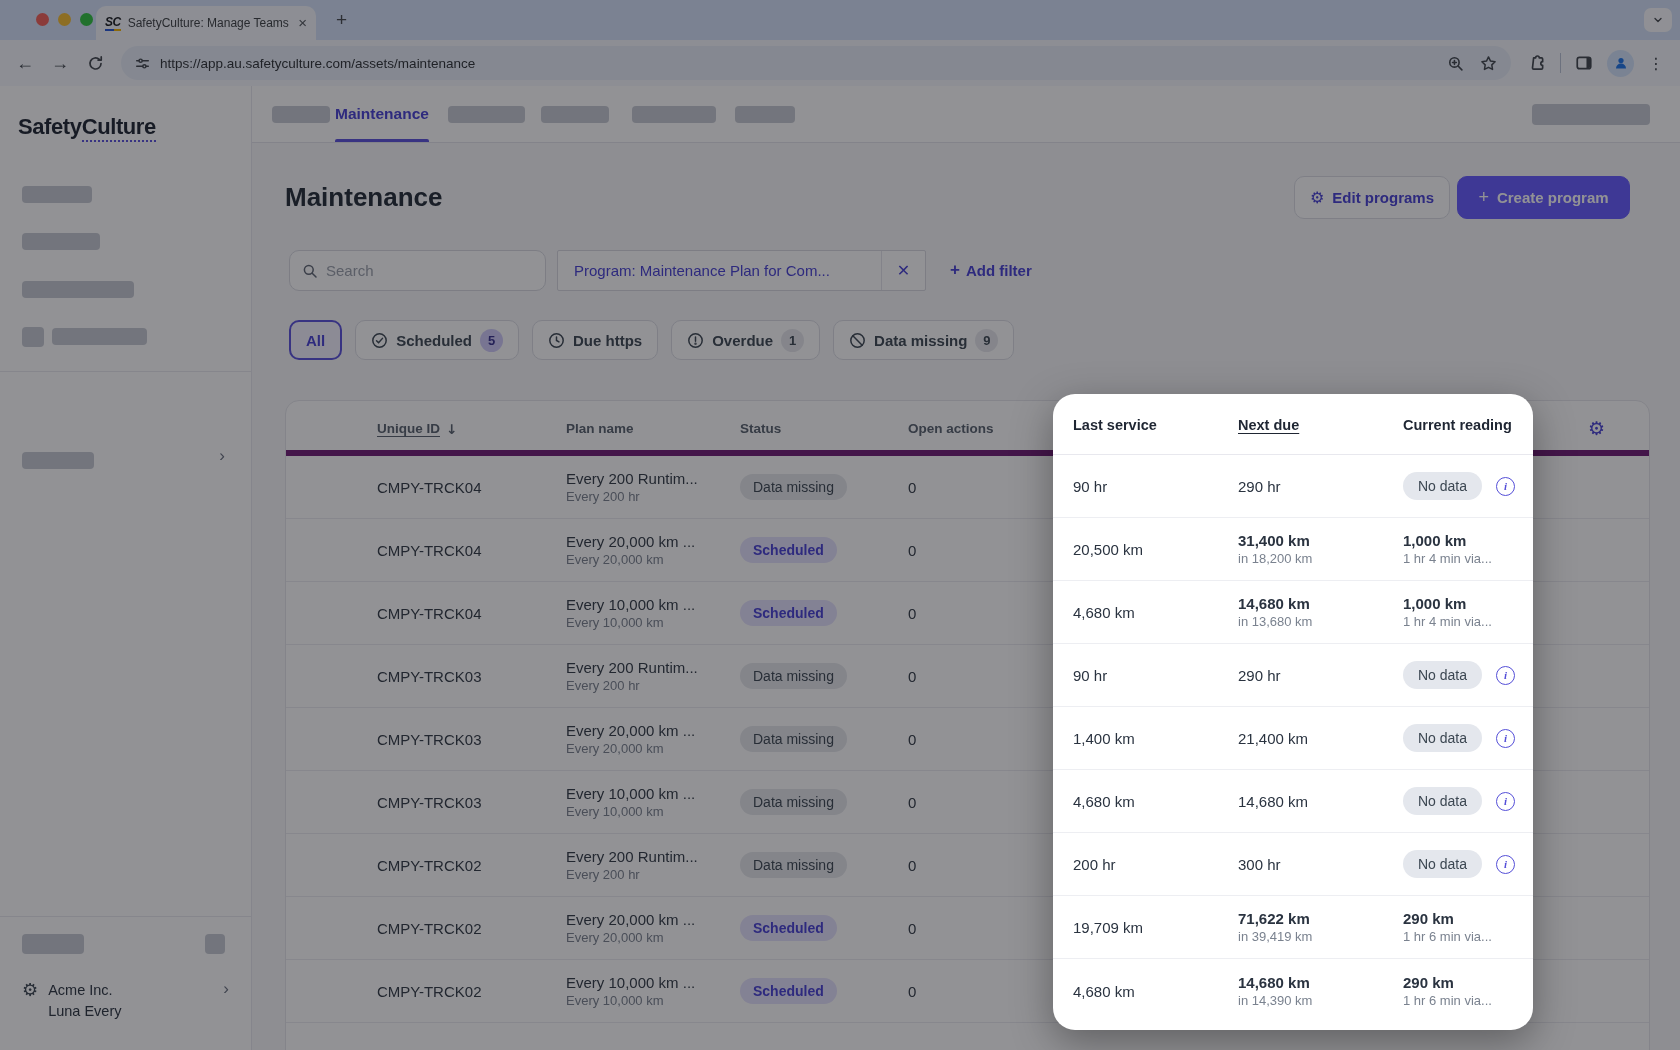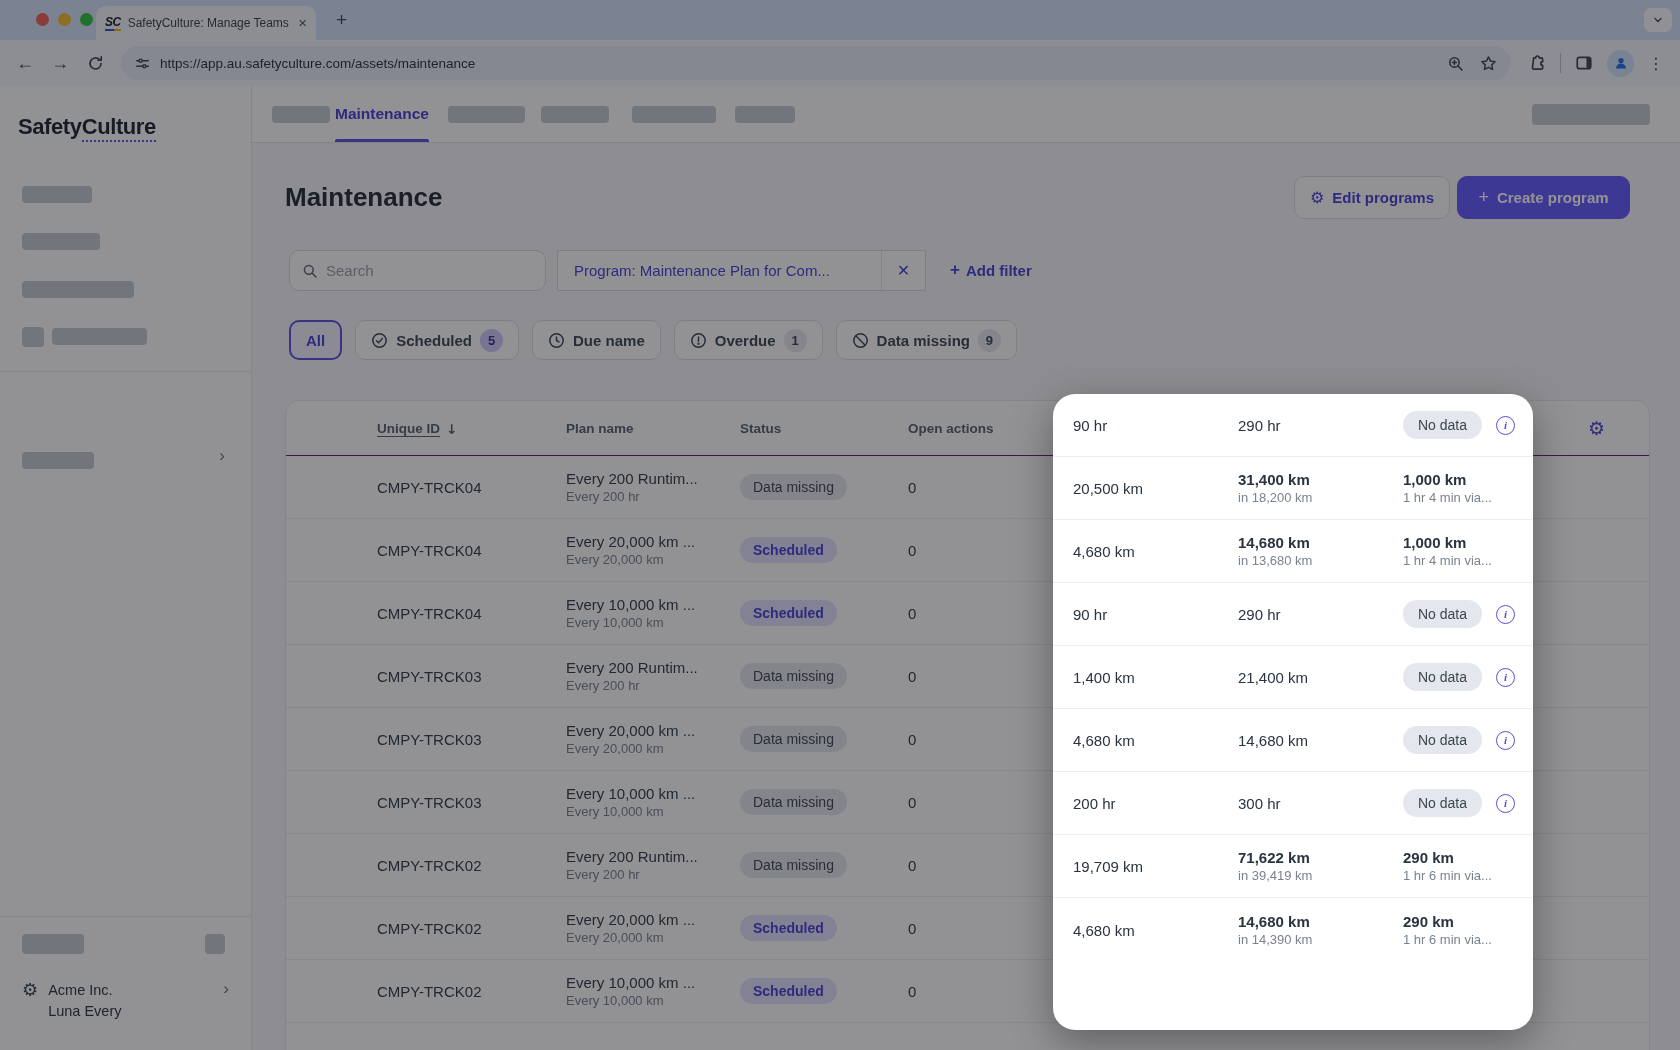--- a/index.html
+++ b/index.html
@@ -82,21 +82,21 @@
          align-items:center; gap:8px; padding:0 15px; font-size:15px; font-weight:600; color:#3c4752; }
   .pill.selected{ border:2px solid #5a50dc; color:#4740d4; background:#f4f2ff; font-weight:700; padding:0 15px; }
   .pill-badge{ min-width:23px; height:23px; border-radius:12px; background:#e7e8ed; color:#3c4752;
                font-size:13px; font-weight:700; display:flex; align-items:center; justify-content:center; padding:0 7px; }
   .pill-badge.purple{ background:#cfcaf9; color:#37308f; }
   .pill-badge:empty{ display:none; }
 
   
   .card{ position:absolute; left:33px; right:30px; top:314px; bottom:-12px; background:#fff;
          border:1px solid #e5e5ea; border-radius:14px 14px 0 0; overflow:hidden; }
-  .thead{ height:55px; border-bottom:1px solid #701a75; position:relative; }
+  .thead{ height:55px; border-bottom:6px solid #701a75; position:relative; }
   .hcell{ position:absolute; top:0; height:55px; display:flex; align-items:center; gap:6px;
           font-size:13.5px; font-weight:700; color:#57616d; }
   .h-uid{ left:91px; } .h-uid .lbl{ text-decoration:underline; text-underline-offset:3px; }
   .h-plan{ left:280px; } .h-status{ left:454px; } .h-actions{ left:622px; }
   .h-gear{ position:absolute; right:44px; top:18px; color:#4740d4; font-size:19px; line-height:19px; }
   .trow{ height:63px; border-bottom:1px solid #ebebf0; position:relative; }
   .tcell{ position:absolute; top:50%; transform:translateY(-50%); }
   .c-thumb{ left:25px; }
   .thumb{ width:38px; height:38px; border-radius:50%;
           background:radial-gradient(circle at 32% 28%, #596070 0%, #33373f 45%, #1f2228 100%);
@@ -301,21 +301,21 @@
           <span>Scheduled</span>
           <span class="pill-badge purple">5</span>
         </div>
         <div class="pill">
           <span>
             <svg class="ic" width="17" height="17" viewBox="0 0 16 16" fill="none" stroke="#3c4752" stroke-width="1.4" stroke-linecap="round">
                 <circle cx="8" cy="8" r="6.3"></circle>
                 <path d="M8 4.6V8l2.3 1.4"></path>
               </svg>
           </span>
-          <span>Due name</span>
+          <span>Due https</span>
 
         </div>
         <div class="pill">
           <span>
             <svg class="ic" width="17" height="17" viewBox="0 0 16 16" fill="none" stroke="#3c4752" stroke-width="1.4" stroke-linecap="round">
                 <circle cx="8" cy="8" r="6.3"></circle>
                 <path d="M8 4.6v4"></path>
                 <circle cx="8" cy="11" r="0.4" fill="#3c4752"></circle>
               </svg>
           </span>
@@ -443,20 +443,25 @@
     <div class="tcell c-actions f-actions">0</div>
   </div>
           </div>
       </div>
     </div>
   </div>
 
   <div class="dim"></div>
 
   <aside class="spotlight">
+    <div class="p-head">
+      <div class="p-hcell ph-last">Last service</div>
+      <div class="p-hcell ph-next">Next due</div>
+      <div class="p-hcell ph-read">Current reading</div>
+    </div>
     <div id="panel-body">
         <div class="p-row">
     <div class="pcell pc-last f-last">90 hr</div>
     <div class="pcell pc-next">
       <div class="f-next">290 hr</div>
 
     </div>
     <div class="pcell pc-read">
       <div class="reading-nodata">
         <span class="nodata-pill f-reading-nodata">No data</span>

